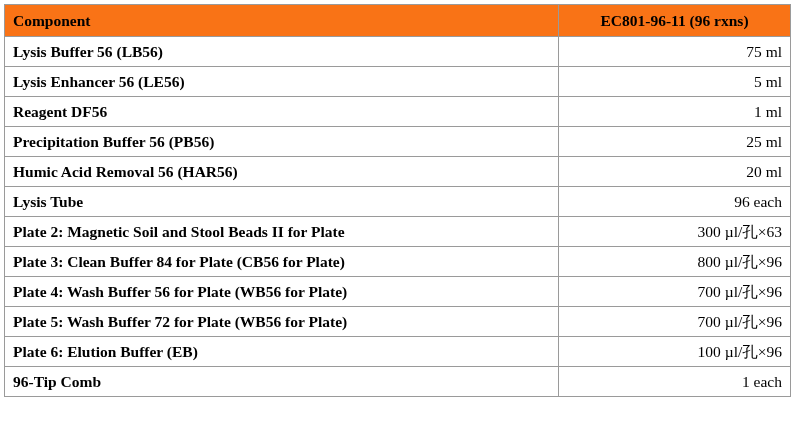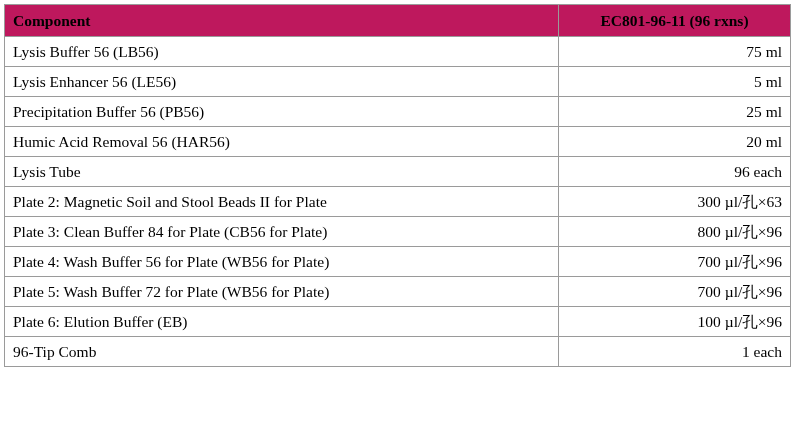--- a/index.html
+++ b/index.html
@@ -31,21 +31,21 @@
     font-size: 15.5px;
     line-height: 1.1;
     height: 30px;
     padding: 2px 8px;
     box-sizing: border-box;
     vertical-align: middle;
     overflow: hidden;
     white-space: nowrap;
   }
   table.kit-table thead th {
-    background: #be185d;
+    background: #f97316;
     font-weight: bold;
     height: 32px;
   }
   .col-component {
     width: 554px;
     text-align: left;
   }
   .col-amount {
     width: 232px;
     text-align: right;
@@ -53,20 +53,21 @@
   }
   thead .col-amount {
     text-align: center;
   }
   thead .col-component {
     text-align: left;
     padding-left: 26px;
   }
   tbody .col-component {
     padding-left: 26px;
+    font-weight: bold;
   }
   tbody .col-amount {
     padding-right: 12px;
   }
 </style>
 </head>
 <body>
 
 <div class="table-wrap">
   <table class="kit-table">
@@ -77,20 +78,24 @@
       </tr>
     </thead>
     <tbody>
       <tr>
         <td class="col-component">Lysis Buffer 56 (LB56)</td>
         <td class="col-amount">75 ml</td>
       </tr>
       <tr>
         <td class="col-component">Lysis Enhancer 56 (LE56)</td>
         <td class="col-amount">5 ml</td>
+      </tr>
+      <tr>
+        <td class="col-component">Reagent DF56</td>
+        <td class="col-amount">1 ml</td>
       </tr>
       <tr>
         <td class="col-component">Precipitation Buffer 56 (PB56)</td>
         <td class="col-amount">25 ml</td>
       </tr>
       <tr>
         <td class="col-component">Humic Acid Removal 56 (HAR56)</td>
         <td class="col-amount">20 ml</td>
       </tr>
       <tr>

